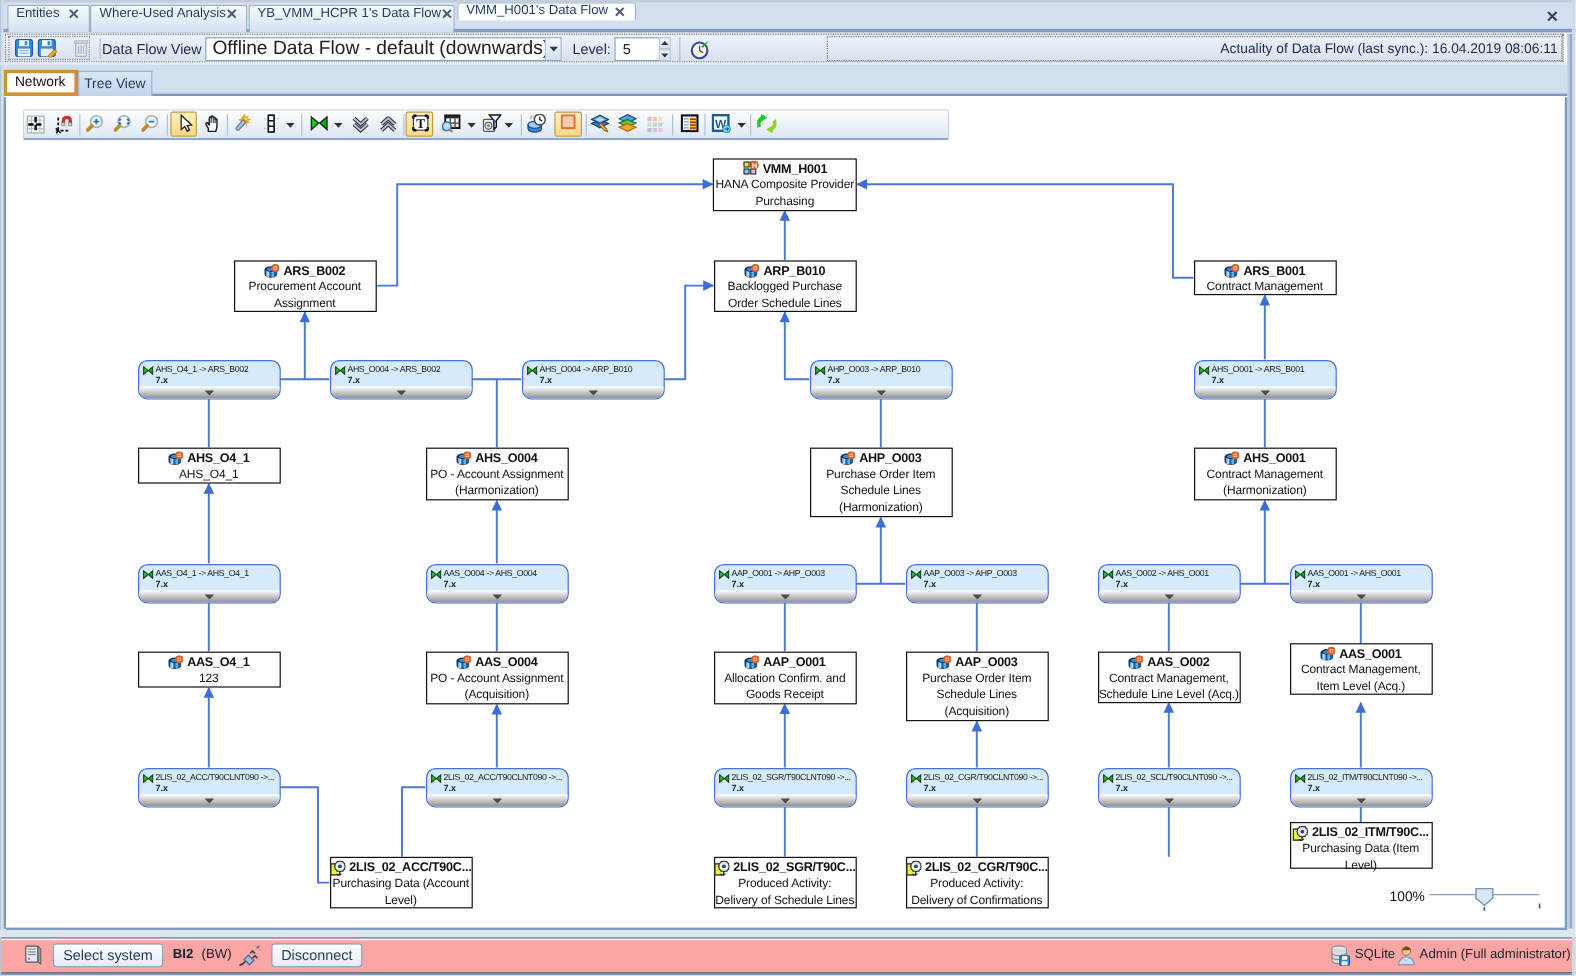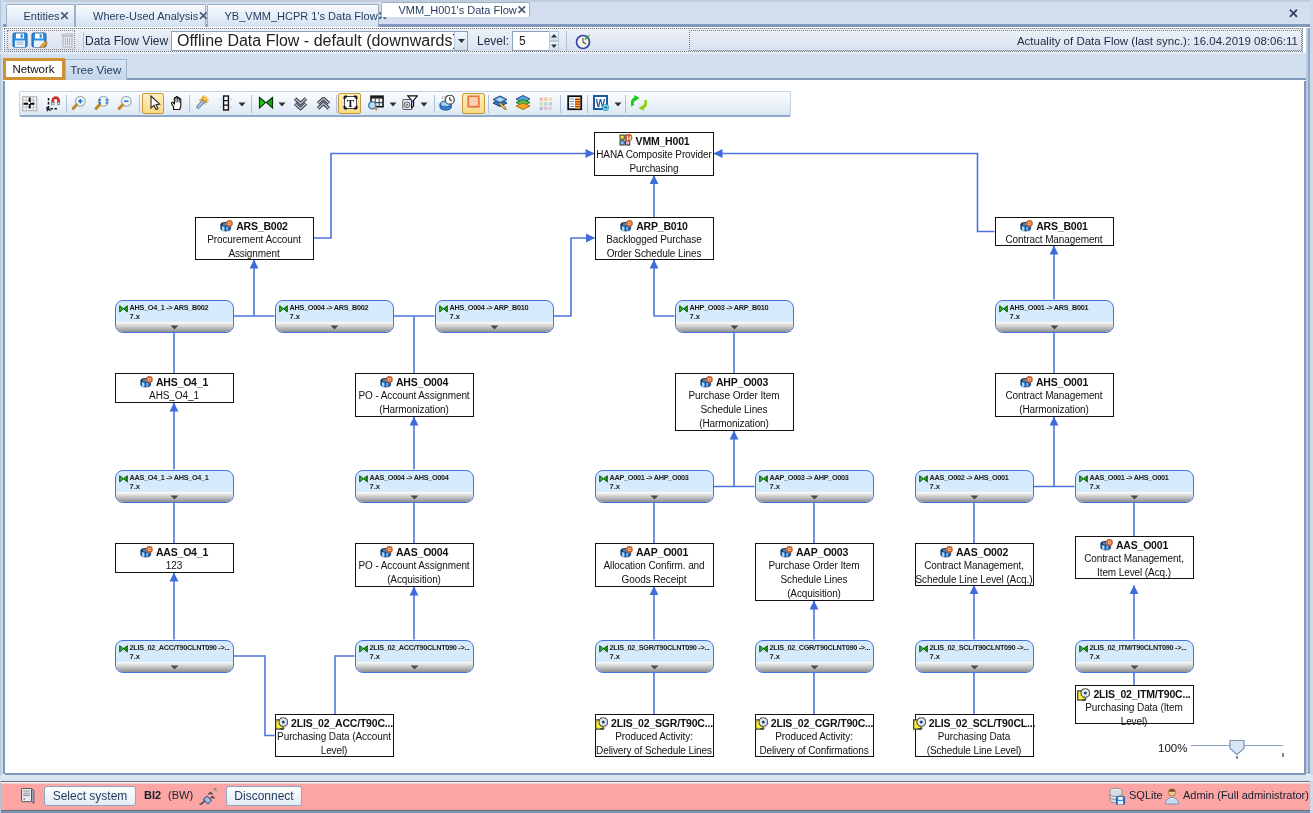--- a/index.html
+++ b/index.html
@@ -1,20 +1,20 @@
 <!DOCTYPE html>
 <html><head><meta charset="utf-8"><style>
 *{margin:0;padding:0;box-sizing:border-box}
 body{width:1313px;height:813px;overflow:hidden;position:relative;font-family:"Liberation Sans",sans-serif;background:#fff}
 #app{position:absolute;inset:0}
 .abs{position:absolute}
 
 #tabbar{position:absolute;left:0;top:0;width:1313px;height:27px;background:#d3dfee}
 #tabband{position:absolute;left:0;top:23.5px;width:1313px;height:3px;background:#8099bd}
-.tab{position:absolute;top:4px;height:22.5px;font-size:11px;white-space:nowrap;color:#1e3a5e;background:linear-gradient(#f7fafd,#d3e1f2);border:1px solid #9ab0cc;border-bottom:none;display:flex;align-items:center;padding:0 17px;border-radius:2px 2px 0 0}
+.tab{position:absolute;top:4px;height:22.5px;font-size:11px;white-space:nowrap;color:#1e3a5e;background:linear-gradient(#f7fafd,#d3e1f2);border:1px solid #9ab0cc;border-bottom:none;display:flex;padding:0 7px;border-radius:2px 2px 0 0}
 .tab .x{margin-left:auto;color:#4a5a74;font-weight:bold;font-size:12px}
 .tab.active{top:2px;height:15px;background:#fff;z-index:2}
 
 #tbrow{position:absolute;left:4px;top:28px;width:1298.5px;height:24px;background:linear-gradient(#eef2f9,#d7e1ee);border:1px dotted #7a7a7a}
 #tbrow .grp{position:absolute;left:2px;top:1px;width:68px;height:20px;border:1px dotted #8a8a8a}
 .lbl{position:absolute;font-size:12px;color:#1c2a44}
 #combo{position:absolute;left:166px;top:2px;width:297px;height:20px;background:#fff;border:1px solid #8aa0bc;font-size:16px;color:#222;line-height:18px;padding-left:5px}
 #combobtn{position:absolute;left:449px;top:3px;width:13px;height:18px;background:linear-gradient(#f2f7fc,#cfe0f1);border-left:1px solid #b8c8da}
 #spin{position:absolute;left:507px;top:2px;width:40px;height:20px;background:#fff;border:1px solid #8aa0bc;font-size:12px;color:#222;line-height:18px;padding-left:6px}
 #actual{position:absolute;left:684px;top:1px;width:613px;height:21px;border:1px dotted #7a7a7a;font-size:11.5px;color:#1c2a44;text-align:right;line-height:20px;padding-right:3px}
@@ -26,21 +26,21 @@
 #canvas{position:absolute;left:5px;top:79.5px;width:1299px;height:693.5px;background:#fff}
 #icontb{position:absolute;left:18.5px;top:91px;width:772px;height:25.5px;z-index:2;background:linear-gradient(#fdfefe,#dce7f4);border:1px solid #c4d4e6;border-bottom:2px solid #8fa9cb;border-radius:2px}
 .ti{position:absolute}
 .hibox{position:absolute;background:linear-gradient(#fdf0c0,#f8d984);border:1px solid #c8973a;border-radius:2px}
 
 .node{position:absolute;background:#fff;border:1.5px solid #111;z-index:2;text-align:center;font-size:10px;color:#111;line-height:14px;letter-spacing:-0.1px}
 .node div{white-space:nowrap}
 .node .tl{font-size:10.5px;font-weight:bold;letter-spacing:-0.2px;display:flex;align-items:center;justify-content:center;gap:3px;height:14px;margin-top:1px}
 .nico{flex:0 0 auto}
 .tnode{position:absolute;width:119px;height:33px;background:#d5eafa;border:1.5px solid #4472dd;border-radius:8px;z-index:2;overflow:hidden}
-.tnode .t1{position:absolute;left:14px;top:2.5px;font-size:7.3px;letter-spacing:-0.3px;font-weight:bold;color:#222;white-space:nowrap}
+.tnode .t1{position:absolute;left:14px;top:2.5px;font-size:7.3px;letter-spacing:-0.3px;font-weight:normal;color:#222;white-space:nowrap}
 .tnode .t2{position:absolute;left:14px;top:11.5px;font-size:7.5px;font-weight:bold;color:#222}
 .tnode .band{position:absolute;left:0;bottom:0;width:100%;height:9.5px;background:linear-gradient(#ffffff,#8f8f8f)}
 .tnode .band svg{display:block;margin:2.5px auto 0}
 
 #statusbar{position:absolute;left:0;top:781px;width:1313px;height:30px;background:#fca5a5;border-top:1.5px solid #6b7076;box-shadow:inset 0 1.5px 0 #eef3fa}
 .sbtn{position:absolute;top:4px;height:20px;background:linear-gradient(#fdfefe,#e4ecf6);border:1px solid #8ba6c8;border-radius:3px;font-size:12px;color:#1e3a5c;display:flex;align-items:center;justify-content:center}
 .stext{position:absolute;top:7px;font-size:11px;color:#15202e;white-space:nowrap}
 #bottomstrip{position:absolute;left:0;top:810px;width:1313px;height:3px;background:#7d96b8;border-top:1.5px solid #6b7076}
 
 .wb{position:absolute;z-index:5}
@@ -432,34 +432,20 @@
           <path d="M4.2 7.2 l2.8-2.2 2 2.6 -2.6 2.4z" fill="#fcfab0"></path>
           <path d="M8.3 0.4 l1.1 0.7 1.3-0.2 0.5 1.2 1.2 0.5 -0.2 1.3 0.7 1.1 -0.7 1.1 0.2 1.3 -1.2 0.5 -0.5 1.2 -1.3-0.2 -1.1 0.7 -1.1-0.7 -1.3 0.2 -0.5-1.2 -1.2-0.5 0.2-1.3 -0.7-1.1 0.7-1.1 -0.2-1.3 1.2-0.5 0.5-1.2 1.3 0.2z" fill="#e6ebf2" stroke="#2a2a2a" stroke-width="0.9"></path>
           <circle cx="8.3" cy="5" r="1.6" fill="#1c4d7e"></circle>
           <path d="M5 11.4 c1.6 1.2 3.6 0.8 4.6-0.4" fill="none" stroke="#2a2a2a" stroke-width="1"></path>
         </svg>
         <span>2LIS_02_CGR/T90C...</span>
       </div>
       <div>Produced Activity:</div>
       <div>Delivery of Confirmations</div>
     </div>
-    <div class="node" style="left:914.5px;top:714px;width:119px;height:42.5px">
-      <div class="tl">
-        <svg class="nico" width="13" height="13" viewBox="0 0 13 13">
-          <rect x="0.7" y="2.9" width="7.4" height="9.2" fill="#f3ef3a" stroke="#2a2a2a" stroke-width="1.1"></rect>
-          <path d="M4.2 7.2 l2.8-2.2 2 2.6 -2.6 2.4z" fill="#fcfab0"></path>
-          <path d="M8.3 0.4 l1.1 0.7 1.3-0.2 0.5 1.2 1.2 0.5 -0.2 1.3 0.7 1.1 -0.7 1.1 0.2 1.3 -1.2 0.5 -0.5 1.2 -1.3-0.2 -1.1 0.7 -1.1-0.7 -1.3 0.2 -0.5-1.2 -1.2-0.5 0.2-1.3 -0.7-1.1 0.7-1.1 -0.2-1.3 1.2-0.5 0.5-1.2 1.3 0.2z" fill="#e6ebf2" stroke="#2a2a2a" stroke-width="0.9"></path>
-          <circle cx="8.3" cy="5" r="1.6" fill="#1c4d7e"></circle>
-          <path d="M5 11.4 c1.6 1.2 3.6 0.8 4.6-0.4" fill="none" stroke="#2a2a2a" stroke-width="1"></path>
-        </svg>
-        <span>2LIS_02_SCL/T90CL...</span>
-      </div>
-      <div>Purchasing Data</div>
-      <div>(Schedule Line Level)</div>
-    </div>
     <div class="node" style="left:1074.5px;top:685px;width:119px;height:39px">
       <div class="tl">
         <svg class="nico" width="13" height="13" viewBox="0 0 13 13">
           <rect x="0.7" y="2.9" width="7.4" height="9.2" fill="#f3ef3a" stroke="#2a2a2a" stroke-width="1.1"></rect>
           <path d="M4.2 7.2 l2.8-2.2 2 2.6 -2.6 2.4z" fill="#fcfab0"></path>
           <path d="M8.3 0.4 l1.1 0.7 1.3-0.2 0.5 1.2 1.2 0.5 -0.2 1.3 0.7 1.1 -0.7 1.1 0.2 1.3 -1.2 0.5 -0.5 1.2 -1.3-0.2 -1.1 0.7 -1.1-0.7 -1.3 0.2 -0.5-1.2 -1.2-0.5 0.2-1.3 -0.7-1.1 0.7-1.1 -0.2-1.3 1.2-0.5 0.5-1.2 1.3 0.2z" fill="#e6ebf2" stroke="#2a2a2a" stroke-width="0.9"></path>
           <circle cx="8.3" cy="5" r="1.6" fill="#1c4d7e"></circle>
           <path d="M5 11.4 c1.6 1.2 3.6 0.8 4.6-0.4" fill="none" stroke="#2a2a2a" stroke-width="1"></path>
         </svg>
         <span>2LIS_02_ITM/T90C...</span>

